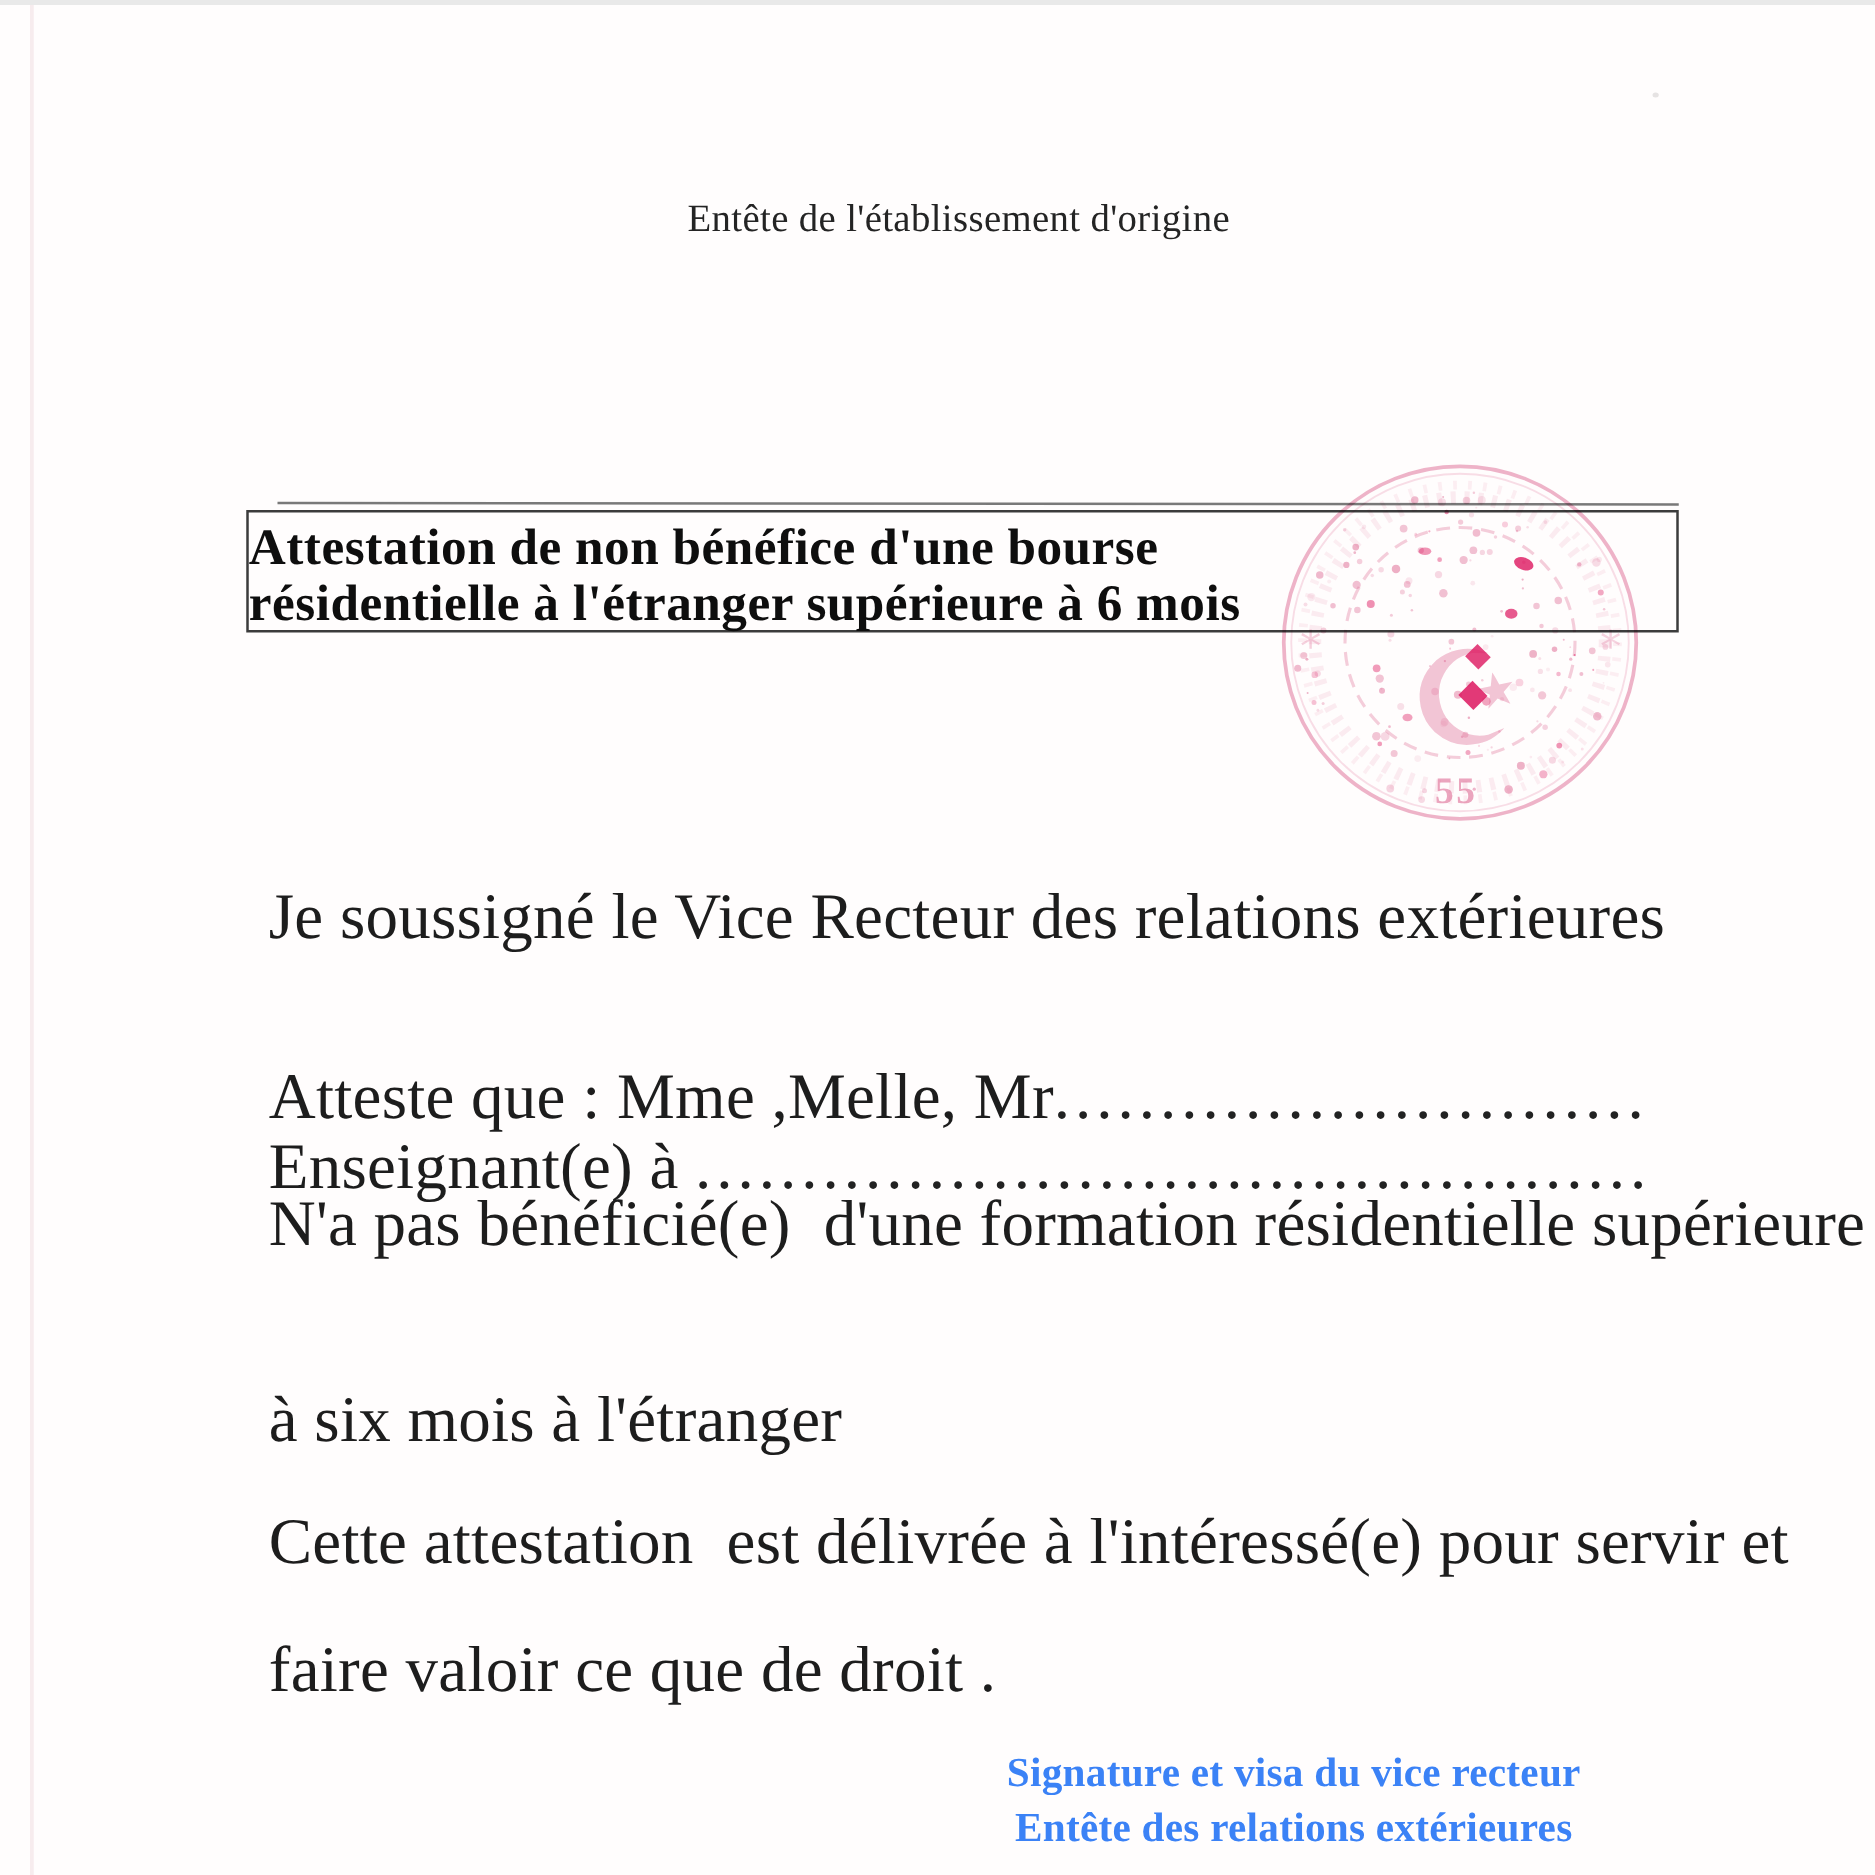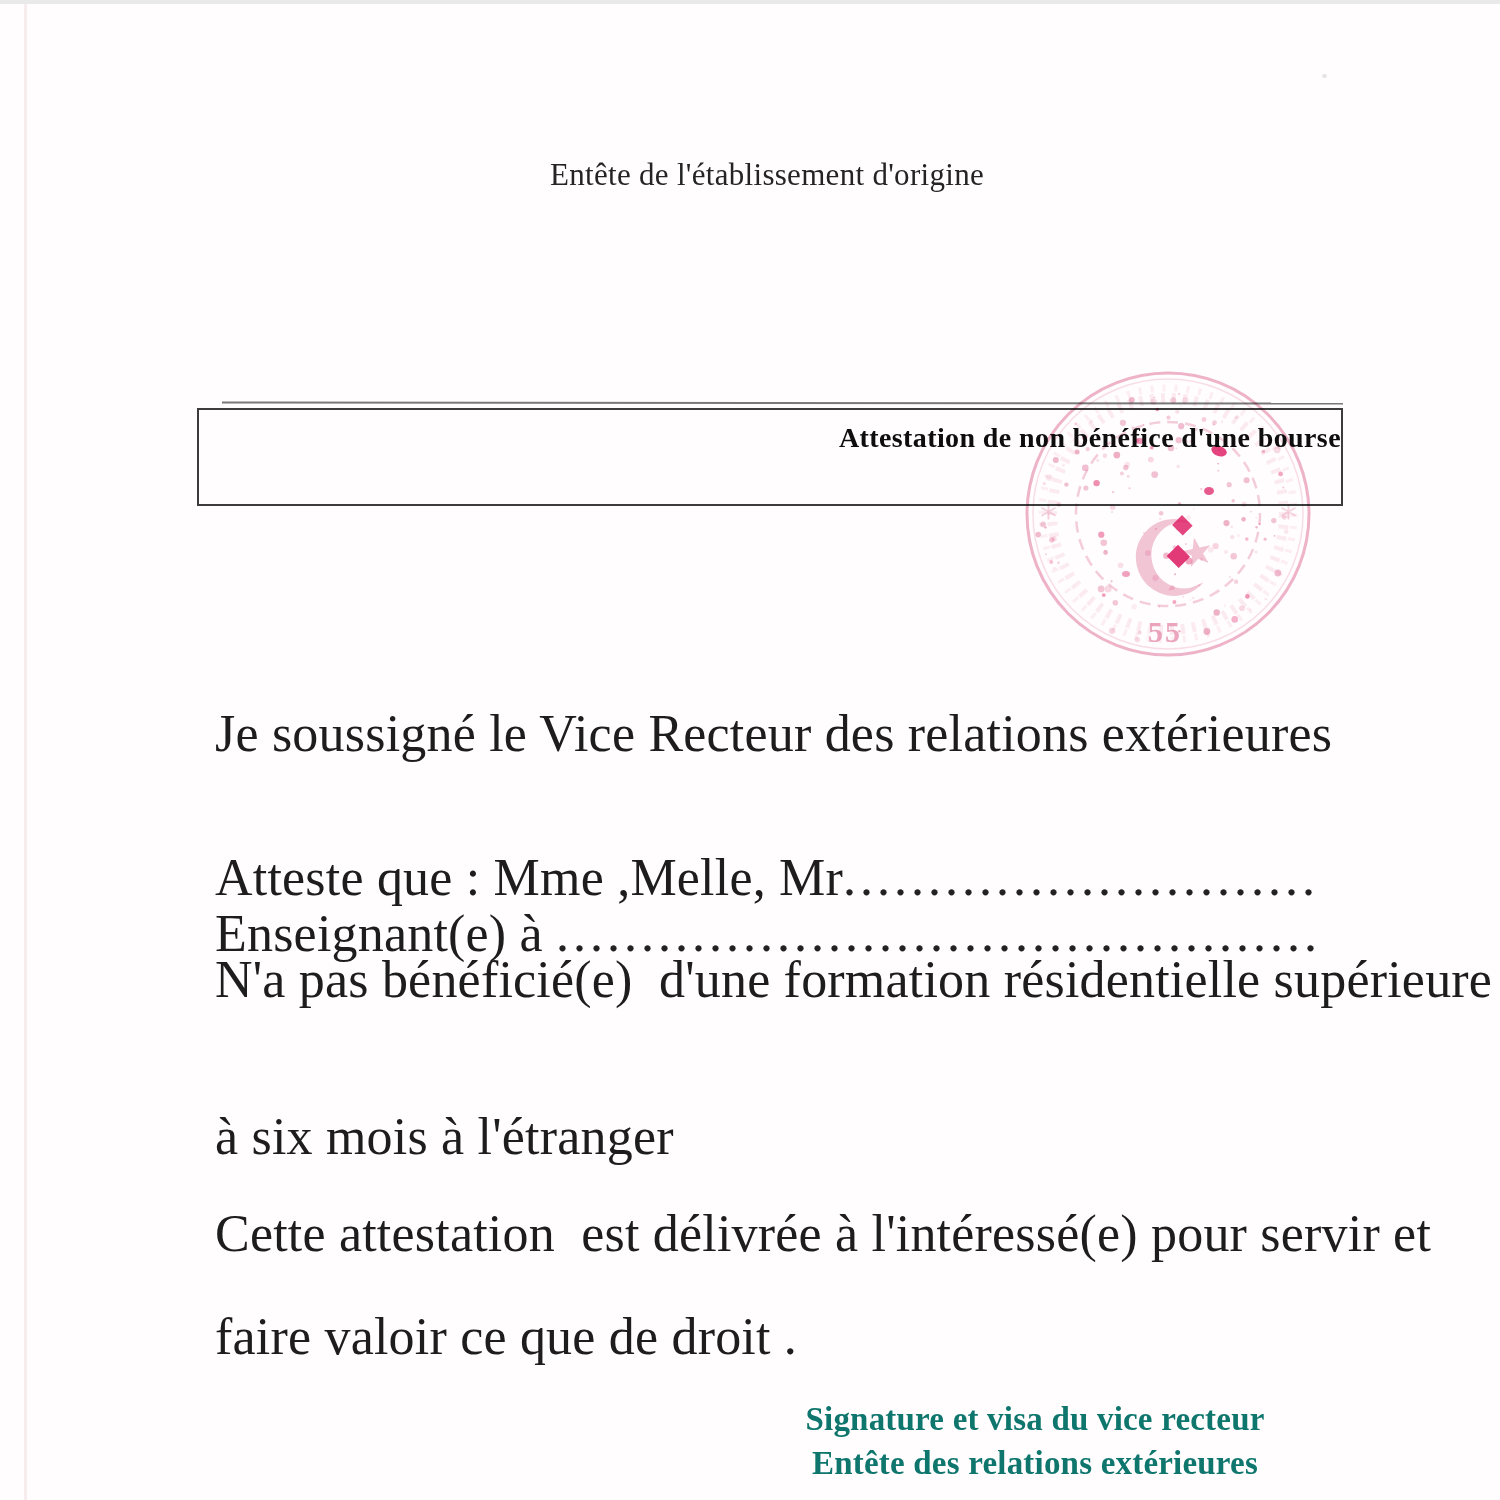--- a/index.html
+++ b/index.html
@@ -26,58 +26,59 @@
     transform:translateX(17px);
     letter-spacing:.3px;
   }
   .box-topline{
     position:absolute;left:222px;top:398px;width:1121px;height:2px;
     background:#4c4c4c;opacity:.75;transform:rotate(.06deg);
   }
   .title-box{
     position:absolute;left:197px;top:404px;width:1146px;height:98px;
     box-sizing:border-box;border:2px solid #3c3c3c;
-    text-align:right;font-weight:bold;font-size:28px;line-height:45px;
+    text-align:left;font-weight:bold;font-size:41px;line-height:45px;
     padding-top:5px;color:#0e0e0e;letter-spacing:.4px;
   }
   .stamp{
     position:absolute;left:1018px;top:360px;
     mix-blend-mode:multiply;
   }
   .line{
     position:absolute;left:215px;
     font-size:52px;white-space:pre;letter-spacing:.2px;color:#1d1d1d;
   }
   .fill-row{
     display:flex;align-items:baseline;
     width:1100px;overflow:hidden;
   }
   .dots{
     letter-spacing:4px;flex:0 0 auto;color:#222;
   }
   .signature{
     position:absolute;left:780px;top:1393px;width:510px;
     text-align:center;font-weight:bold;font-size:33px;line-height:44px;
-    color:#0f766e;letter-spacing:.2px;
+    color:#3b82f6;letter-spacing:.2px;
   }
 </style>
 </head>
 <body>
 
 <div class="page">
 
   <div class="crease"></div>
   <div class="speck"></div>
 
   <div class="doc-header">Entête de l'établissement d'origine</div>
 
   <div class="box-topline"></div>
 
   <div class="title-box">
     <div>Attestation de non bénéfice d'une bourse</div>
+    <div>résidentielle à l'étranger supérieure à 6 mois</div>
   </div>
 
   <svg id="stamp-svg" class="stamp" width="300" height="300" viewBox="0 0 300 300">
     <g fill="none" stroke="#de6c96">
       <circle cx="150" cy="150" r="141" stroke-width="3" opacity="0.5"></circle>
       <circle cx="150" cy="150" r="135" stroke-width="1.5" opacity="0.22"></circle>
       <circle cx="150" cy="150" r="92" stroke-width="2.5" opacity="0.33" stroke-dasharray="11 7"></circle>
       <circle cx="150" cy="150" r="116" stroke-width="10" opacity="0.12" stroke-dasharray="4 7"></circle>
       <circle cx="150" cy="150" r="126" stroke-width="7" opacity="0.10" stroke-dasharray="3 9"></circle>
     </g>

